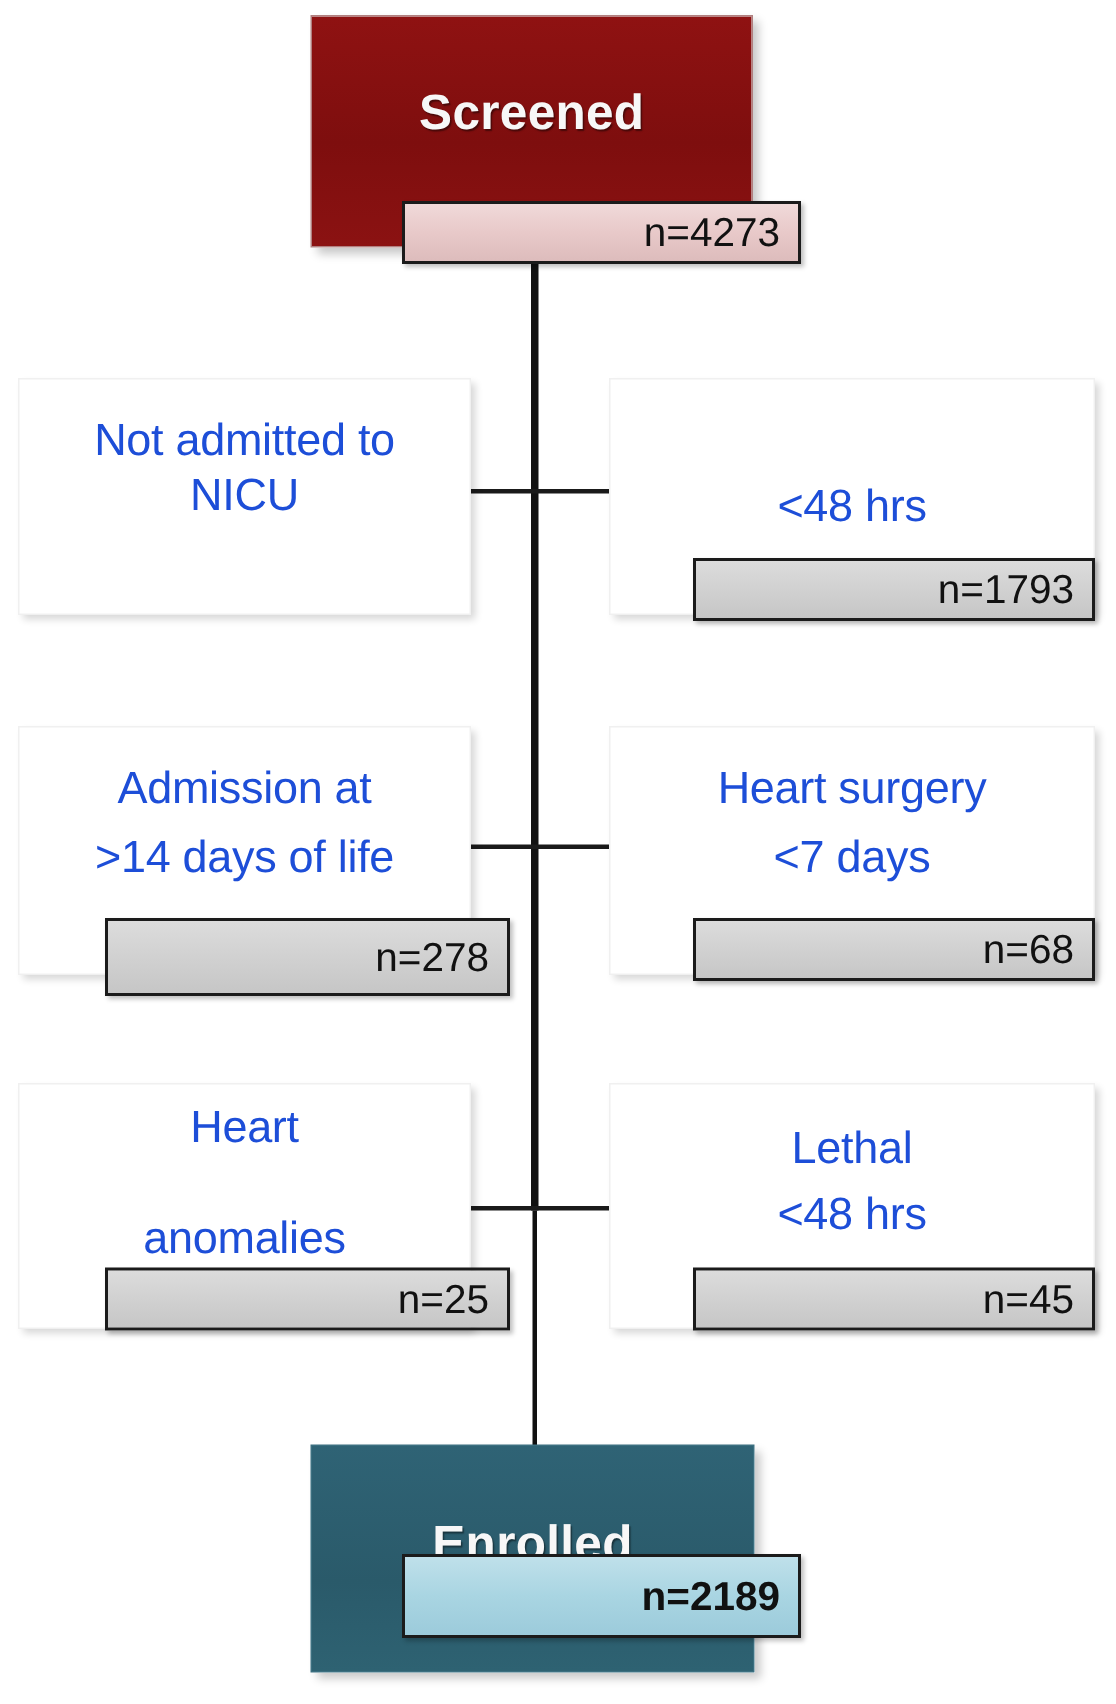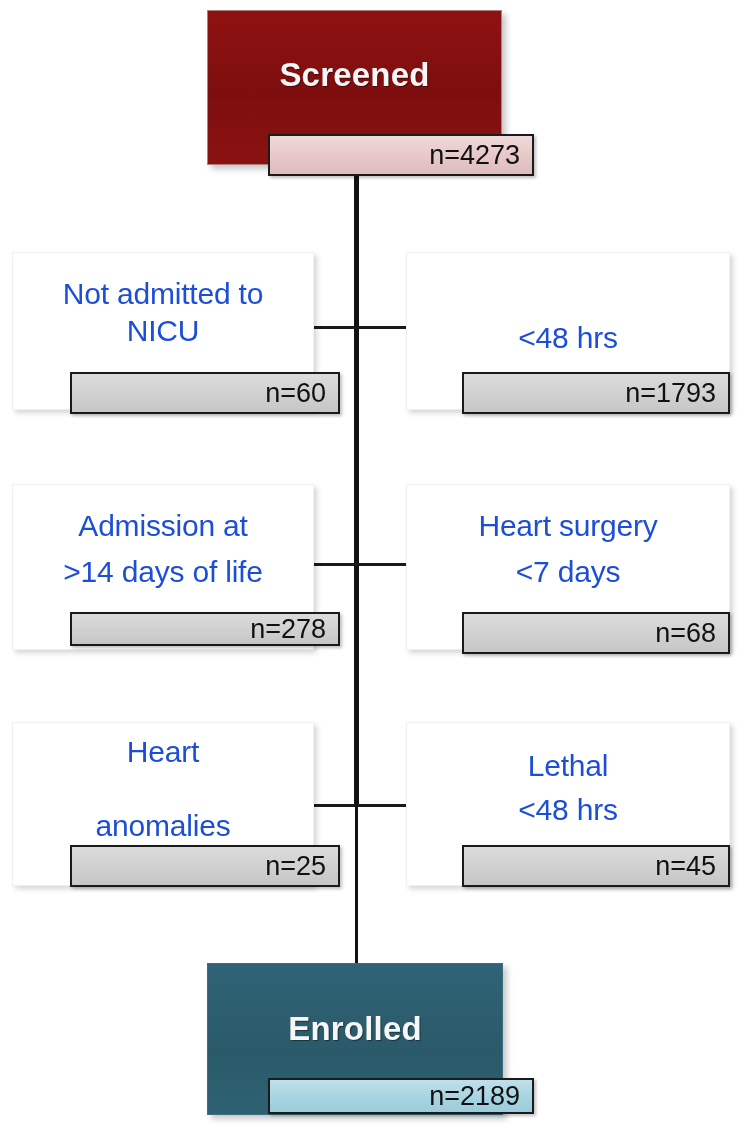--- a/index.html
+++ b/index.html
@@ -115,36 +115,33 @@
     <div class="term-label" style="top:45px;">Screened</div>
   </div>
   <div class="n-chip pink" style="left:268px; top:134px; width:266px; height:42px;">
     <span>n=4273</span>
   </div>
 
   <div class="node-box" style="left:12px; top:252px; width:302px; height:158px;">
     <div class="node-text" style="top:22px;">Not admitted to</div>
     <div class="node-text" style="top:59px;">NICU</div>
   </div>
-  <div class="n-chip gray" style="left:70px; top:372px; width:270px; height:42px;">
-    <span>n=60</span>
-  </div>
 
   <div class="node-box" style="left:406px; top:252px; width:324px; height:158px;">
     <div class="node-text" style="top:66px;">&lt;48 hrs</div>
   </div>
   <div class="n-chip gray" style="left:462px; top:372px; width:268px; height:42px;">
     <span>n=1793</span>
   </div>
 
   <div class="node-box" style="left:12px; top:484px; width:302px; height:166px;">
     <div class="node-text" style="top:22px;">Admission at</div>
     <div class="node-text" style="top:68px;">&gt;14 days of life</div>
   </div>
-  <div class="n-chip gray" style="left:70px; top:612px; width:270px; height:34px;">
+  <div class="n-chip gray" style="left:70px; top:612px; width:270px; height:52px;">
     <span>n=278</span>
   </div>
 
   <div class="node-box" style="left:406px; top:484px; width:324px; height:166px;">
     <div class="node-text" style="top:22px;">Heart surgery</div>
     <div class="node-text" style="top:68px;">&lt;7 days</div>
   </div>
   <div class="n-chip gray" style="left:462px; top:612px; width:268px; height:42px;">
     <span>n=68</span>
   </div>
@@ -161,17 +158,17 @@
     <div class="node-text" style="top:24px;">Lethal</div>
     <div class="node-text" style="top:68px;">&lt;48 hrs</div>
   </div>
   <div class="n-chip gray" style="left:462px; top:845px; width:268px; height:42px;">
     <span>n=45</span>
   </div>
 
   <div class="term-box enrolled" style="left:207px; top:963px; width:296px; height:152px;">
     <div class="term-label" style="top:46px;">Enrolled</div>
   </div>
-  <div class="n-chip blue" style="left:268px; top:1078px; width:266px; height:36px;">
+  <div class="n-chip blue" style="left:268px; top:1036px; width:266px; height:56px;font-weight:bold;">
     <span>n=2189</span>
   </div>
 
 </div>
 
 </body></html>

